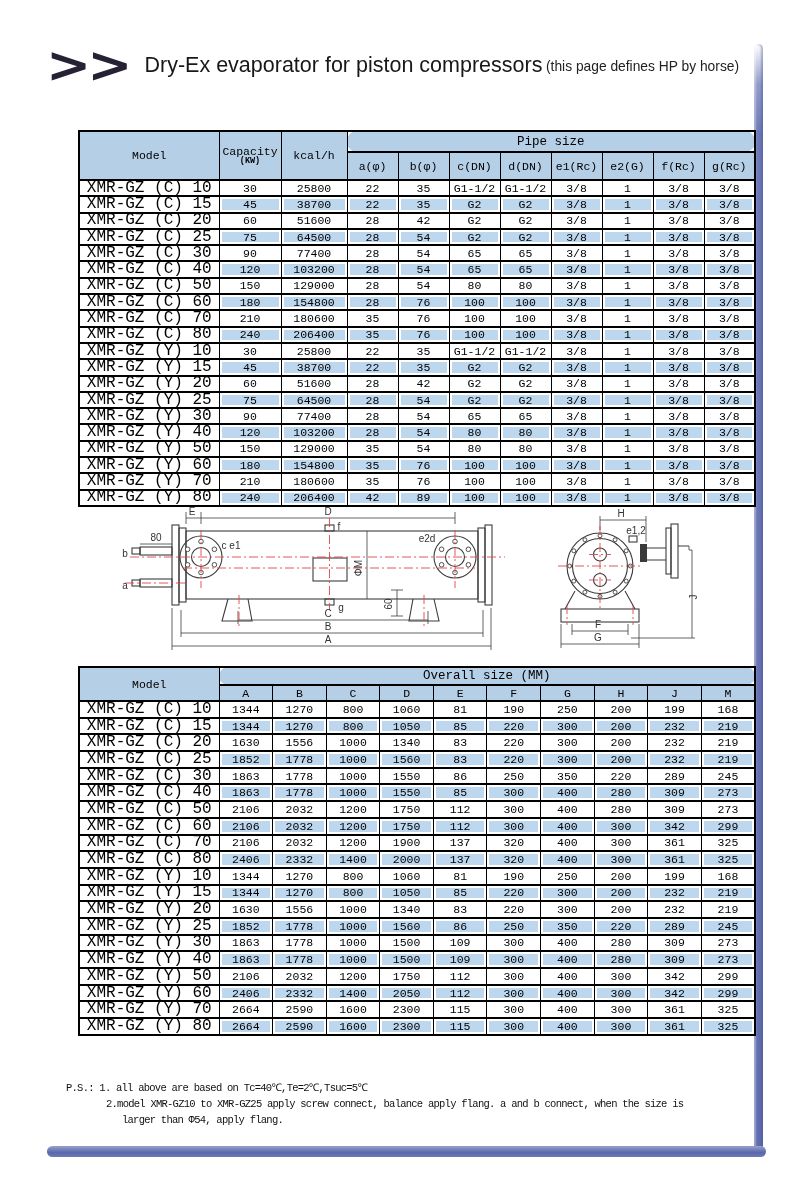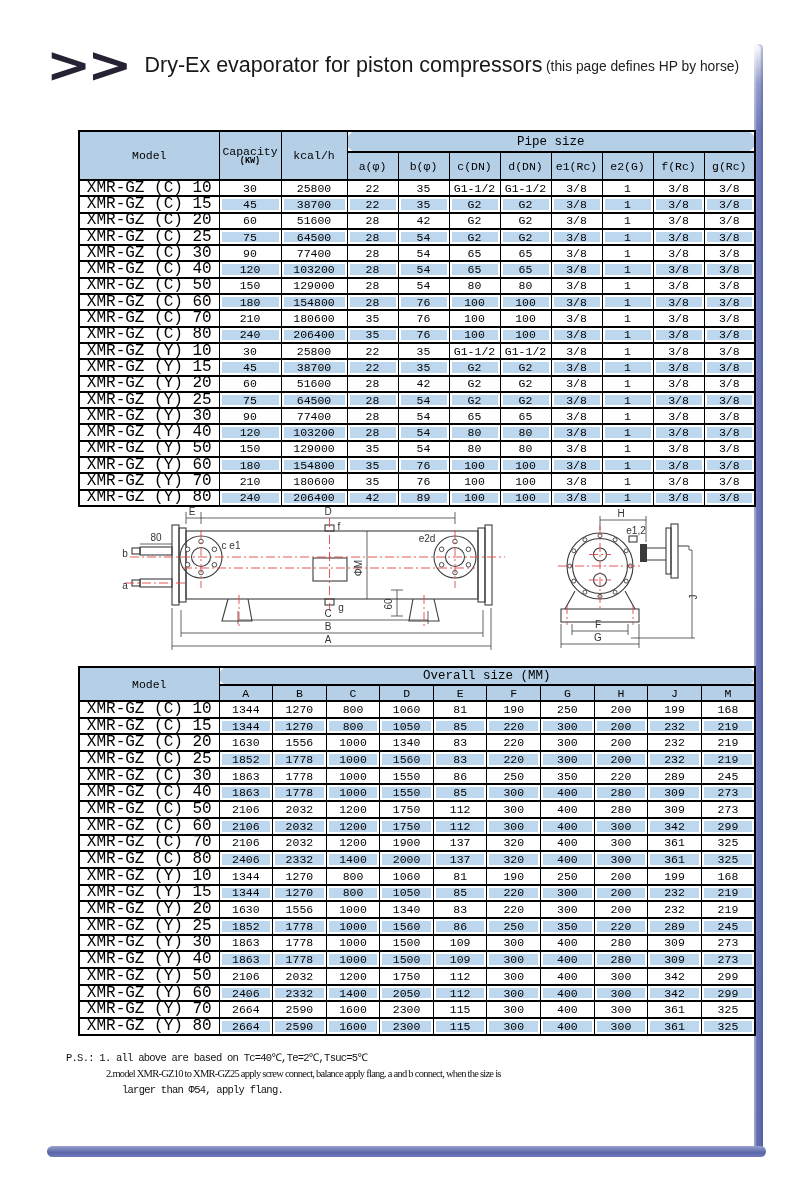--- a/index.html
+++ b/index.html
@@ -40,24 +40,24 @@
   .grp{font-size:12.5px;border-radius:10px;}
   tr.alt td.d{background:#bdd7ee;box-shadow:inset 0 0 0 2px #fff;}
   td.model{font-size:16px;}
   th.major,td.model{border-right-width:2px;}
 
   
   .diagram{position:absolute;left:75px;top:498px;width:690px;height:166px;}
   .diagram text{font-family:"Liberation Sans",sans-serif;font-size:10px;fill:#333;}
 
   
-  .notes{position:absolute;left:66px;top:1050px;width:700px;
+  .notes{position:absolute;left:66px;top:1080px;width:700px;
     font-family:"Liberation Mono",monospace;font-size:10.5px;letter-spacing:-.75px;
     color:#111;line-height:16px;white-space:nowrap;}
-  .notes .ind1{padding-left:40px;font-family:Liberation Serif, serif;}
+  .notes .ind1{padding-left:40px;}
   .notes .ind2{padding-left:56px;}
 </style>
 </head>
 <body>
 
 <div class="page">
 
   <div class="bar-vertical"></div>
   <div class="bar-bottom"></div>
 

